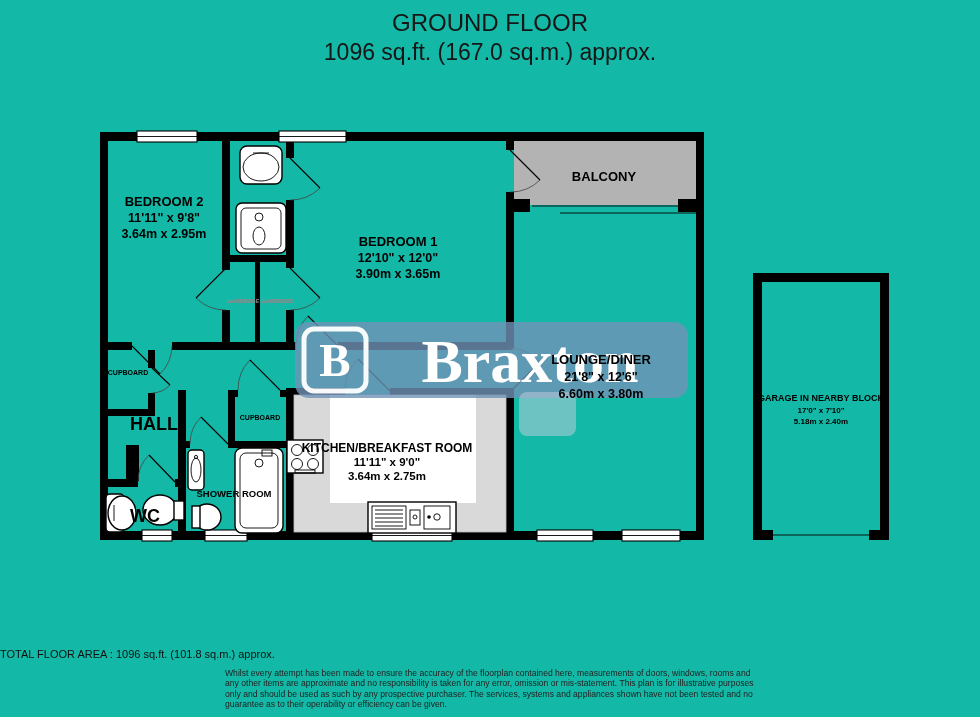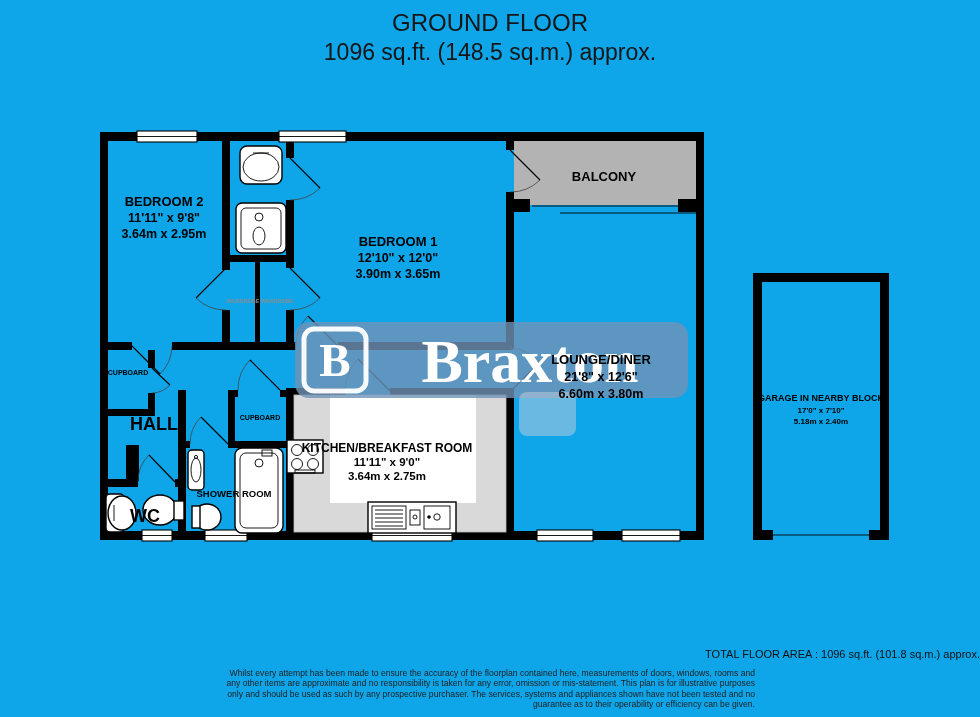--- a/index.html
+++ b/index.html
@@ -1,21 +1,21 @@
 <!DOCTYPE html>
 <html><head>
 <meta charset="utf-8">
 <style>
   html,body{margin:0;padding:0;background:#fff;}
-  #canvas{position:relative;width:980px;height:717px;background:#0ea5e9;overflow:hidden;
+  #canvas{position:relative;width:980px;height:717px;background:#14b8a6;overflow:hidden;
           font-family:"Liberation Sans","DejaVu Sans",sans-serif;}
   #title{position:absolute;top:8px;left:0;width:100%;text-align:center;color:#161616;}
   #title .t1{font-size:24px;line-height:30px;}
   #title .t2{font-size:23px;line-height:28px;}
-  #footer{position:absolute;top:648px;left:0;width:100%;text-align:right;color:#111;}
+  #footer{position:absolute;top:648px;left:0;width:100%;text-align:left;color:#111;}
   #footer .total{font-size:11px;margin-bottom:3px;}
   #footer .disc{font-size:8.6px;line-height:1.22;color:#222;width:530px;margin:8px auto;}
   #footer .credit{font-size:8.6px;color:#222;margin-top:1px;}
   svg{position:absolute;left:0;top:0;}
   svg text{font-family:"Liberation Sans","DejaVu Sans",sans-serif;font-weight:bold;fill:#000;text-anchor:middle;}
   .room-name{font-size:13px;}
   .room-dim{font-size:12.5px;}
   .big-label{font-size:18px;}
   .small-label{font-size:9.5px;}
   .tiny-label{font-size:7px;}
@@ -32,21 +32,21 @@
   .brand-text{font-family:"Liberation Serif","DejaVu Serif",serif;font-size:62px;fill:#fff;}
   .brand-b{font-family:"Liberation Serif","DejaVu Serif",serif;font-size:47px;fill:#fff;}
 </style>
 </head>
 <body>
 
 <div id="canvas">
 
   <div id="title">
     <div class="t1">GROUND FLOOR</div>
-    <div class="t2">1096 sq.ft. (148.5 sq.m.) approx.</div>
+    <div class="t2">1096 sq.ft. (167.0 sq.m.) approx.</div>
   </div>
 
   <svg width="980" height="717" viewBox="0 0 980 717">
 
     <g>
 
       <rect class="wall" x="100" y="132" width="604" height="9"></rect>
       <rect class="wall" x="696" y="132" width="8" height="408"></rect>
       <rect class="wall" x="100" y="132" width="8" height="408"></rect>
 

